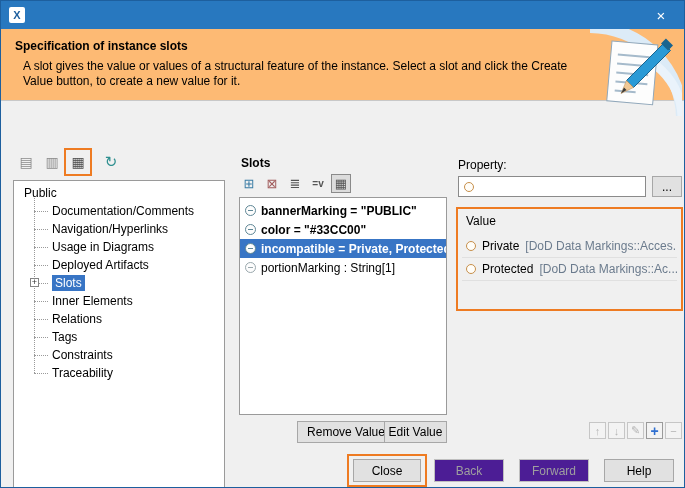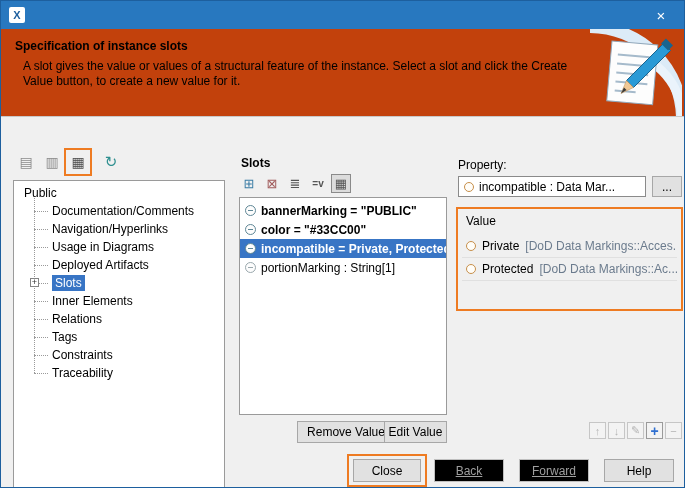--- a/index.html
+++ b/index.html
@@ -20,22 +20,22 @@
     color: #1d5f9e; font-weight: bold; font-size: 11px;
     display: flex; align-items: center; justify-content: center; margin-right: 7px;
   }
   .titlebar .t-text { font-size: 12px; }
   .t-close {
     margin-left: auto; width: 46px; height: 28px; display: flex;
     align-items: center; justify-content: center; font-size: 15px; cursor: pointer;
   }
   
   .header {
-    position: absolute; top: 28px; left: 0; right: 0; height: 88px;
-    background: #c2410c; border-bottom: 1px solid #c8c8c8; text-decoration: underline;
+    position: absolute; top: 28px; left: 0; right: 0; height: 72px;
+    background: #fdba74; border-bottom: 1px solid #c8c8c8; text-decoration: underline;
   }
   .h-title { position: absolute; left: 14px; top: 10px; font-weight: bold; }
   .h-desc  { position: absolute; left: 22px; top: 30px; width: 545px; line-height: 15px; }
   .h-art   { position: absolute; right: 2px; top: 0; width: 130px; height: 87px; }
   
   .tool {
     position: absolute; width: 20px; height: 20px; top: 151px;
     display: flex; align-items: center; justify-content: center;
     font-size: 14px; color: #8a8a8a; cursor: pointer;
   }
@@ -97,21 +97,21 @@
     content: ""; position: absolute; left: 2px; right: 2px; top: 4px;
     border-top: 1px solid #5f8796;
   }
   .slot-icon.light { border-color: #9aa8ad; }
   .slot-icon.light::after { border-color: #9aa8ad; }
   
   .btn {
     position: absolute; height: 23px; background: #e1e1e1; border: 1px solid #a7a7a7;
     font-family: "Liberation Sans", sans-serif; font-size: 12px; color: #000; cursor: pointer;
   }
-  .btn.disabled { color: #9f9f9f; background: #000000; border-color: #bfbfbf; cursor: default; text-decoration: underline; }
+  .btn.disabled { color: #9f9f9f; background: #4c1d95; border-color: #bfbfbf; cursor: default; }
   .b-remove  { left: 296px; top: 420px; width: 98px; height: 22px; }
   .b-editval { left: 383px; top: 420px; width: 63px; height: 22px; }
   .b-close   { left: 352px; top: 458px; width: 68px; }
   .b-back    { left: 433px; top: 458px; width: 70px; }
   .b-forward { left: 518px; top: 458px; width: 70px; }
   .b-help    { left: 603px; top: 458px; width: 70px; text-align: center; }
   .annot.a-close { left: 346px; top: 453px; width: 80px; height: 33px; }
   
   .prop-label { position: absolute; left: 457px; top: 157px; }
   .prop-combo {
@@ -234,21 +234,20 @@
       <span>portionMarking : String[1]</span>
     </div>
   </div>
 
   <button class="btn b-remove">Remove Value</button>
   <button class="btn b-editval">Edit Value</button>
 
   <div class="prop-label">Property:</div>
   <div class="prop-combo">
     <span class="val-icon"></span>
-    <span>incompatible : Data Mar...</span>
   </div>
   <button class="btn b-browse">...</button>
 
   <div class="value-box">
     <div class="value-label">Value</div>
     <div class="value-item v1">
       <span class="val-icon"></span>
       <span>Private</span>
       <span class="v-path">[DoD Data Markings::Acces...</span>
     </div>

